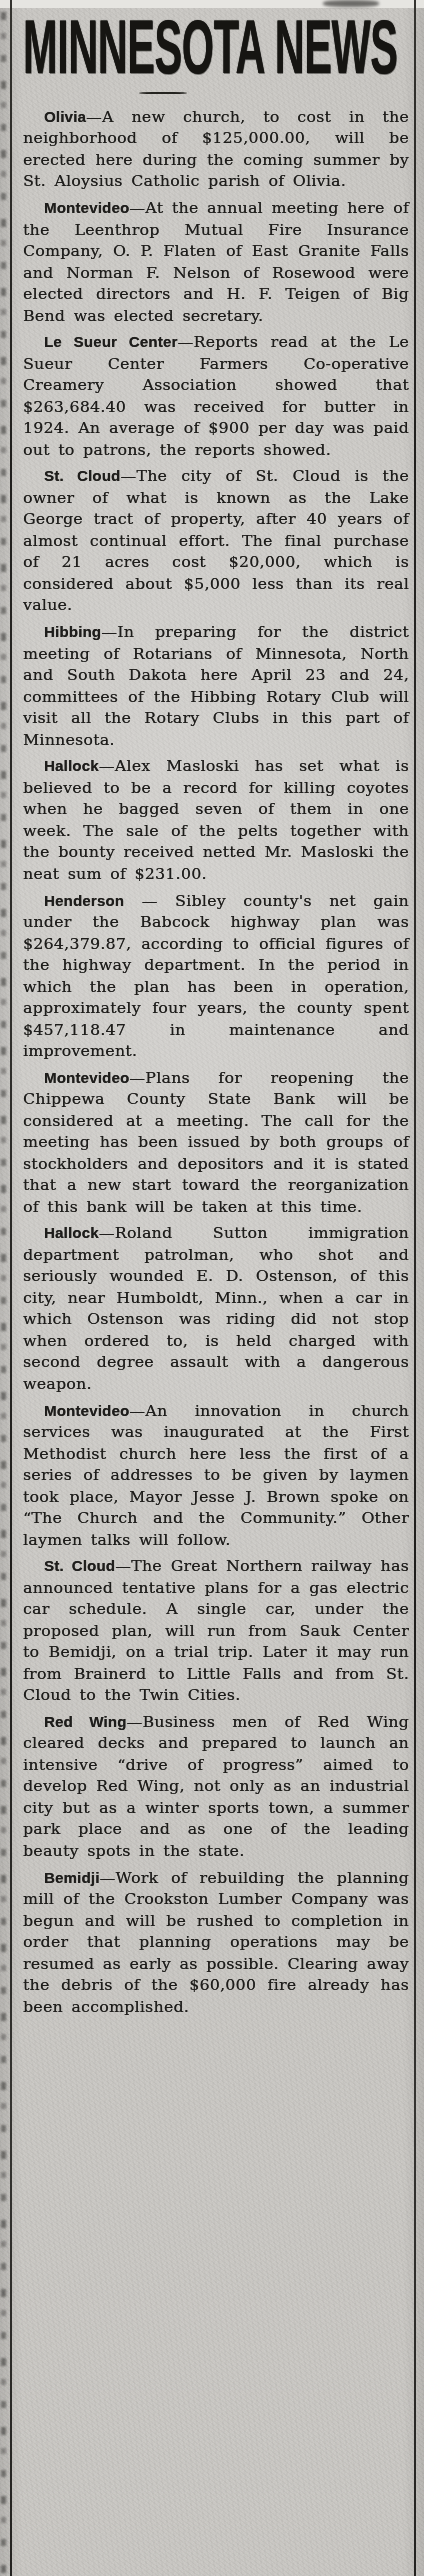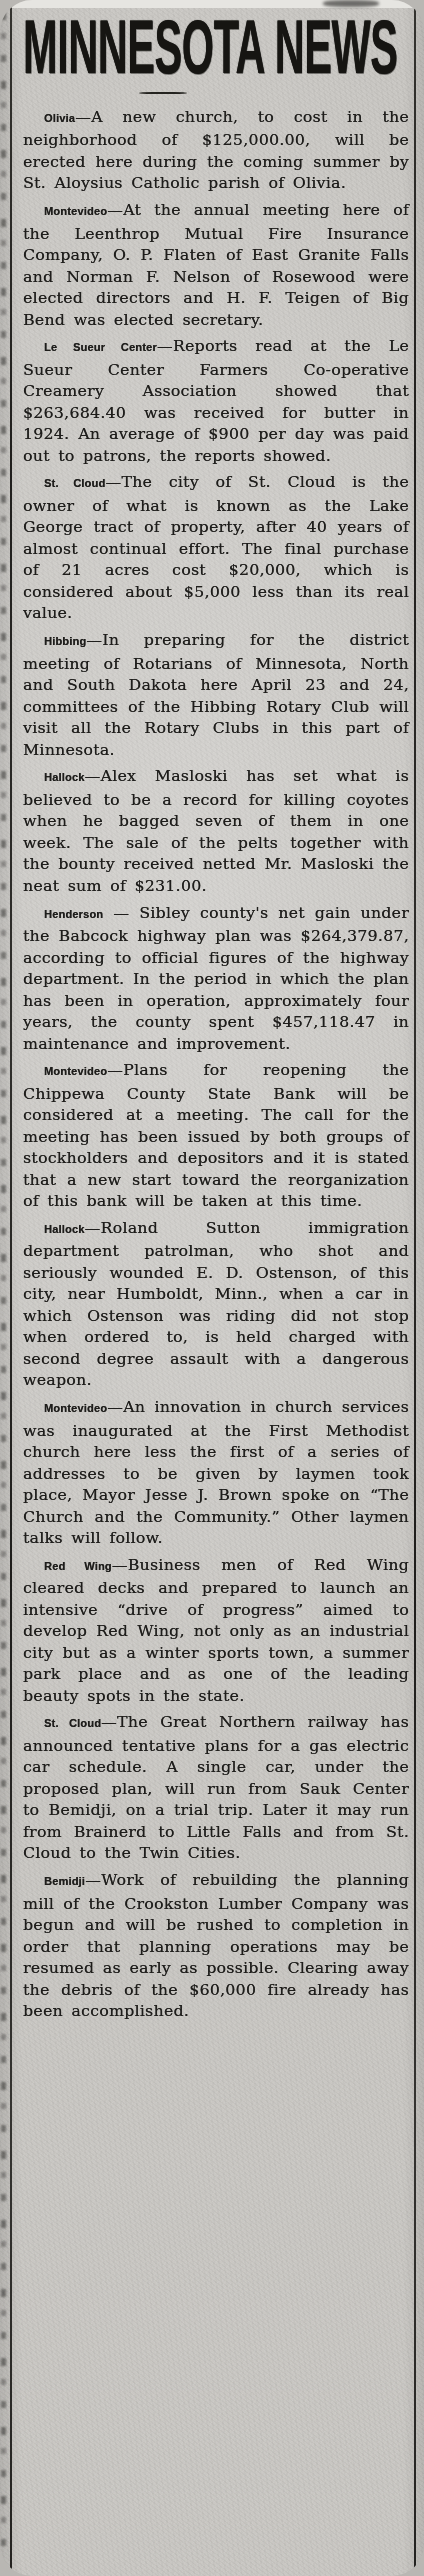--- a/index.html
+++ b/index.html
@@ -13,21 +13,20 @@
     width: 424px;
     height: 2576px;
     overflow: hidden;
     background:
       radial-gradient(ellipse 523px 1395px at 45% 35%, rgba(255,255,255,0.22), rgba(255,255,255,0) 70%),
       linear-gradient(90deg, rgba(0,0,0,0.10) 0, rgba(0,0,0,0) 5%, rgba(0,0,0,0) 95%, rgba(0,0,0,0.09) 100%),
       repeating-linear-gradient(37deg, rgba(0,0,0,0.030) 0 1.2px, rgba(0,0,0,0) 1.2px 3.5px),
       repeating-linear-gradient(-59deg, rgba(255,255,255,0.05) 0 0.6px, rgba(0,0,0,0) 0.6px 2.9px),
       repeating-linear-gradient(83deg, rgba(0,0,0,0.018) 0 1.7px, rgba(0,0,0,0) 1.7px 5.2px),
       #c9c7c3;
-    border-radius: 32px;
   }
   
   .top-edge {
     position: absolute; top: 0; left: 0; right: 0; height: 8.1px;
     background: #e6e5e1;
     filter: blur(0.6px);
   }
   .top-smudge {
     position: absolute; top: 0; left: 323px; width: 56px; height: 7px;
     background: #2c2b29; filter: blur(1.5px); opacity: 0.65; border-radius: 40%;
@@ -90,21 +89,21 @@
     line-height: 21.5px;
     letter-spacing: 0.3px;
     word-spacing: 3.2px;
     text-align: justify;
     text-indent: 21px;
     text-shadow: 0.2px 0.3px 0.5px rgba(18,17,15,0.75);
   }
   .city {
     font-family: "Liberation Sans", sans-serif;
     font-weight: bold;
-    font-size: 11px;
+    font-size: 15px;
     letter-spacing: 0.2px;
   }
   .dash { font-family: "DejaVu Serif", serif; }
 </style>
 </head>
 <body>
 
 <div class="page">
   <div class="top-edge"></div>
   <div class="top-smudge"></div>
@@ -119,19 +118,19 @@
         <p class="para"><span class="city">Olivia</span><span class="dash">—</span><span>A new church, to cost in the neighborhood of $125,000.00, will be erected here during the coming summer by St. Aloysius Catholic parish of Olivia.</span></p>
         <p class="para"><span class="city">Montevideo</span><span class="dash">—</span><span>At the annual meeting here of the Leenthrop Mutual Fire Insurance Company, O. P. Flaten of East Granite Falls and Norman F. Nelson of Rosewood were elected directors and H. F. Teigen of Big Bend was elected secretary.</span></p>
         <p class="para"><span class="city">Le Sueur Center</span><span class="dash">—</span><span>Reports read at the Le Sueur Center Farmers Co-operative Creamery Association showed that $263,684.40 was received for butter in 1924. An average of $900 per day was paid out to patrons, the reports showed.</span></p>
         <p class="para"><span class="city">St. Cloud</span><span class="dash">—</span><span>The city of St. Cloud is the owner of what is known as the Lake George tract of property, after 40 years of almost continual effort. The final purchase of 21 acres cost $20,000, which is considered about $5,000 less than its real value.</span></p>
         <p class="para"><span class="city">Hibbing</span><span class="dash">—</span><span>In preparing for the district meeting of Rotarians of Minnesota, North and South Dakota here April 23 and 24, committees of the Hibbing Rotary Club will visit all the Rotary Clubs in this part of Minnesota.</span></p>
         <p class="para"><span class="city">Hallock</span><span class="dash">—</span><span>Alex Masloski has set what is believed to be a record for killing coyotes when he bagged seven of them in one week. The sale of the pelts together with the bounty received netted Mr. Masloski the neat sum of $231.00.</span></p>
         <p class="para"><span class="city">Henderson</span><span class="dash"> — </span><span>Sibley county's net gain under the Babcock highway plan was $264,379.87, according to official figures of the highway department. In the period in which the plan has been in operation, approximately four years, the county spent $457,118.47 in maintenance and improvement.</span></p>
         <p class="para"><span class="city">Montevideo</span><span class="dash">—</span><span>Plans for reopening the Chippewa County State Bank will be considered at a meeting. The call for the meeting has been issued by both groups of stockholders and depositors and it is stated that a new start toward the reorganization of this bank will be taken at this time.</span></p>
         <p class="para"><span class="city">Hallock</span><span class="dash">—</span><span>Roland Sutton immigration department patrolman, who shot and seriously wounded E. D. Ostenson, of this city, near Humboldt, Minn., when a car in which Ostenson was riding did not stop when ordered to, is held charged with second degree assault with a dangerous weapon.</span></p>
         <p class="para"><span class="city">Montevideo</span><span class="dash">—</span><span>An innovation in church services was inaugurated at the First Methodist church here less the first of a series of addresses to be given by laymen took place, Mayor Jesse J. Brown spoke on “The Church and the Community.” Other laymen talks will follow.</span></p>
+        <p class="para"><span class="city">St. Cloud</span><span class="dash">—</span><span>The Great Northern railway has announced tentative plans for a gas electric car schedule. A single car, under the proposed plan, will run from Sauk Center to Bemidji, on a trial trip. Later it may run from Brainerd to Little Falls and from St. Cloud to the Twin Cities.</span></p>
         <p class="para"><span class="city">Red Wing</span><span class="dash">—</span><span>Business men of Red Wing cleared decks and prepared to launch an intensive “drive of progress” aimed to develop Red Wing, not only as an industrial city but as a winter sports town, a summer park place and as one of the leading beauty spots in the state.</span></p>
-        <p class="para"><span class="city">St. Cloud</span><span class="dash">—</span><span>The Great Northern railway has announced tentative plans for a gas electric car schedule. A single car, under the proposed plan, will run from Sauk Center to Bemidji, on a trial trip. Later it may run from Brainerd to Little Falls and from St. Cloud to the Twin Cities.</span></p>
         <p class="para"><span class="city">Bemidji</span><span class="dash">—</span><span>Work of rebuilding the planning mill of the Crookston Lumber Company was begun and will be rushed to completion in order that planning operations may be resumed as early as possible. Clearing away the debris of the $60,000 fire already has been accomplished.</span></p>
       </div>
   </div>
 </div>
 
 
 </body></html>

